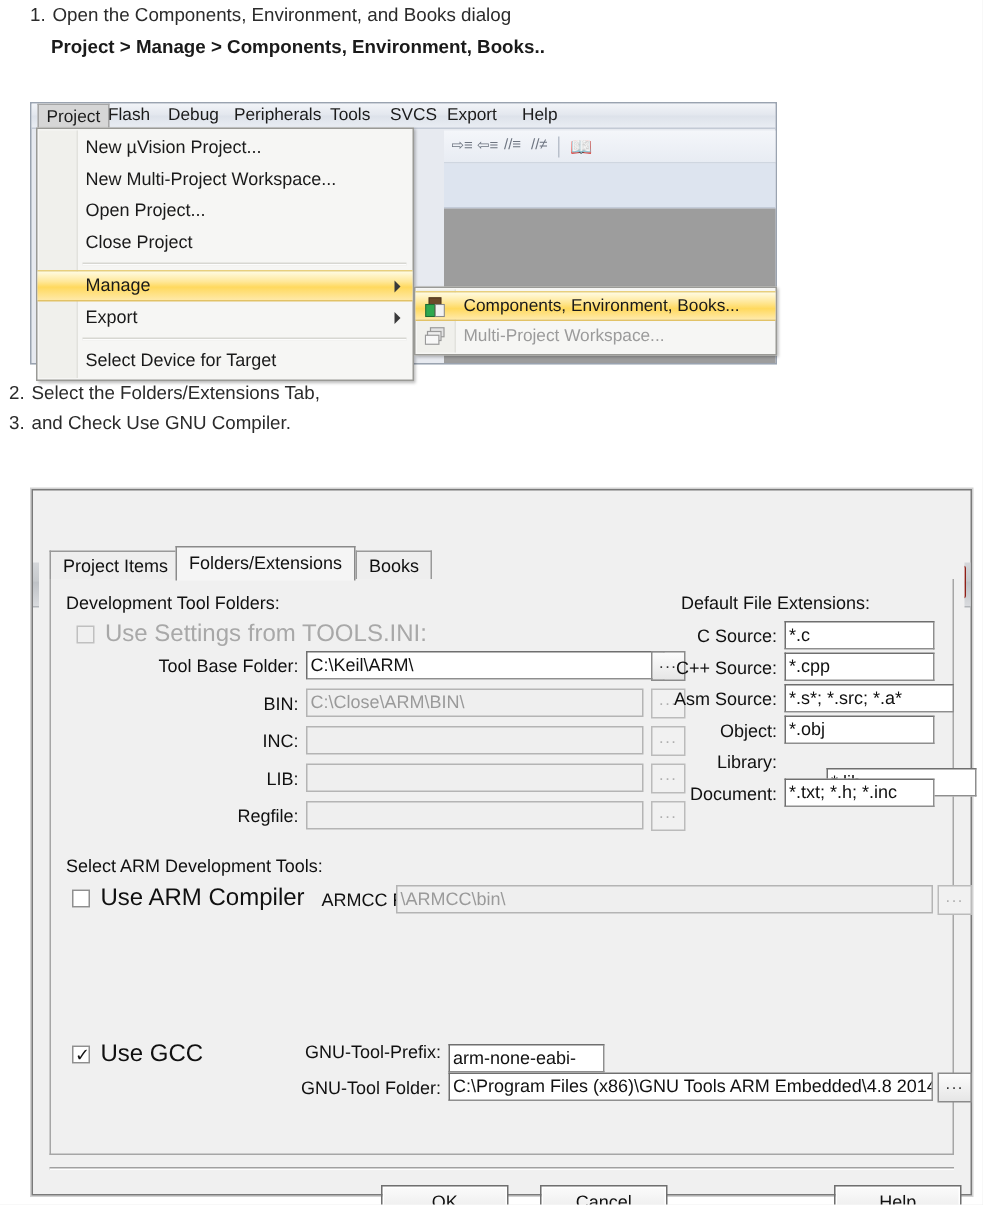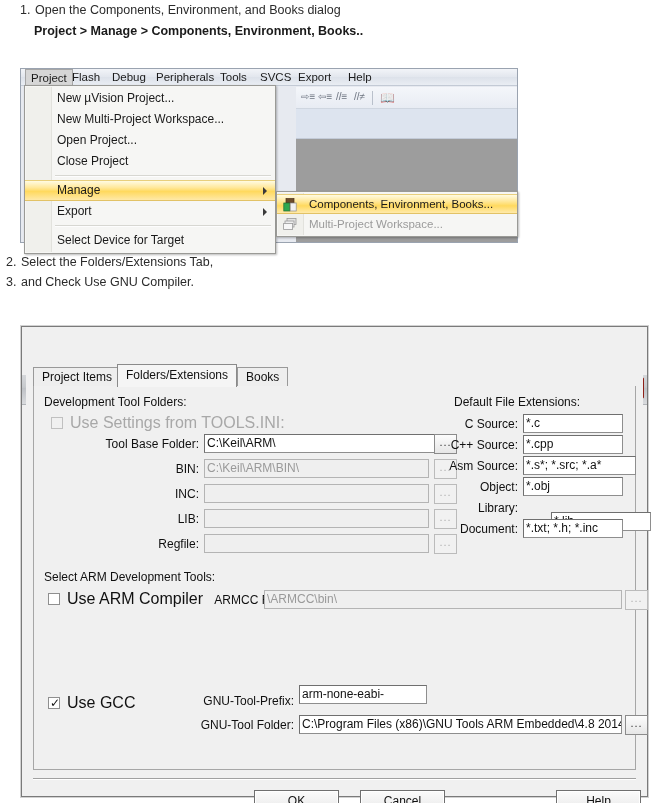--- a/index.html
+++ b/index.html
@@ -343,21 +343,21 @@
       <div class="grp-label" style="left:10px;top:9px;">Development Tool Folders:</div>
 
       <div class="cbx dim" style="left:17px;top:31px;"></div>
       <div class="cbx-label dim" style="left:36px;top:28px;">Use Settings from TOOLS.INI:</div>
 
       <div class="fld-label" style="left:40px;top:51px;width:125px;">Tool Base Folder:</div>
       <div class="inp" style="left:170px;top:48px;width:239px;">C:\Keil\ARM\</div>
       <div class="dots" style="left:400px;top:48px;">...</div>
 
       <div class="fld-label" style="left:40px;top:76px;width:125px;">BIN:</div>
-      <div class="inp dim" style="left:170px;top:73px;width:225px;">C:\Keil\ARM\BIN\</div>
+      <div class="inp dim" style="left:170px;top:73px;width:225px;">C:\Close\ARM\BIN\</div>
       <div class="dots dim" style="left:400px;top:73px;">...</div>
 
       <div class="fld-label" style="left:40px;top:101px;width:125px;">INC:</div>
       <div class="inp empty" style="left:170px;top:98px;width:225px;"></div>
       <div class="dots dim" style="left:400px;top:98px;">...</div>
 
       <div class="fld-label" style="left:40px;top:126px;width:125px;">LIB:</div>
       <div class="inp empty" style="left:170px;top:123px;width:225px;"></div>
       <div class="dots dim" style="left:400px;top:123px;">...</div>
 
@@ -393,21 +393,21 @@
       <div class="fld-label" style="left:155px;top:207px;width:110px;">ARMCC Folder:</div>
       <div class="inp dim" style="left:230px;top:204px;width:358px;">\ARMCC\bin\</div>
       <div class="dots dim" style="left:591px;top:204px;">...</div>
 
       <div class="cbx" style="left:14px;top:311px;">
           <span class="tick">✓</span>
         </div>
       <div class="cbx-label" style="left:33px;top:308px;">Use GCC</div>
 
       <div class="fld-label" style="left:140px;top:308px;width:120px;">GNU-Tool-Prefix:</div>
-      <div class="inp" style="left:265px;top:299px;width:128px;">arm-none-eabi-</div>
+      <div class="inp" style="left:265px;top:310px;width:104px;">arm-none-eabi-</div>
 
       <div class="fld-label" style="left:140px;top:332px;width:120px;">GNU-Tool Folder:</div>
       <div class="inp" style="left:265px;top:329px;width:323px;">C:\Program Files (x86)\GNU Tools ARM Embedded\4.8 2014q1\</div>
       <div class="dots" style="left:591px;top:329px;">...</div>
 
     </div>
 
     <div id="hr-footer"></div>
 
     <div class="btn" style="left:228px;top:432px;width:85px;">OK</div>

